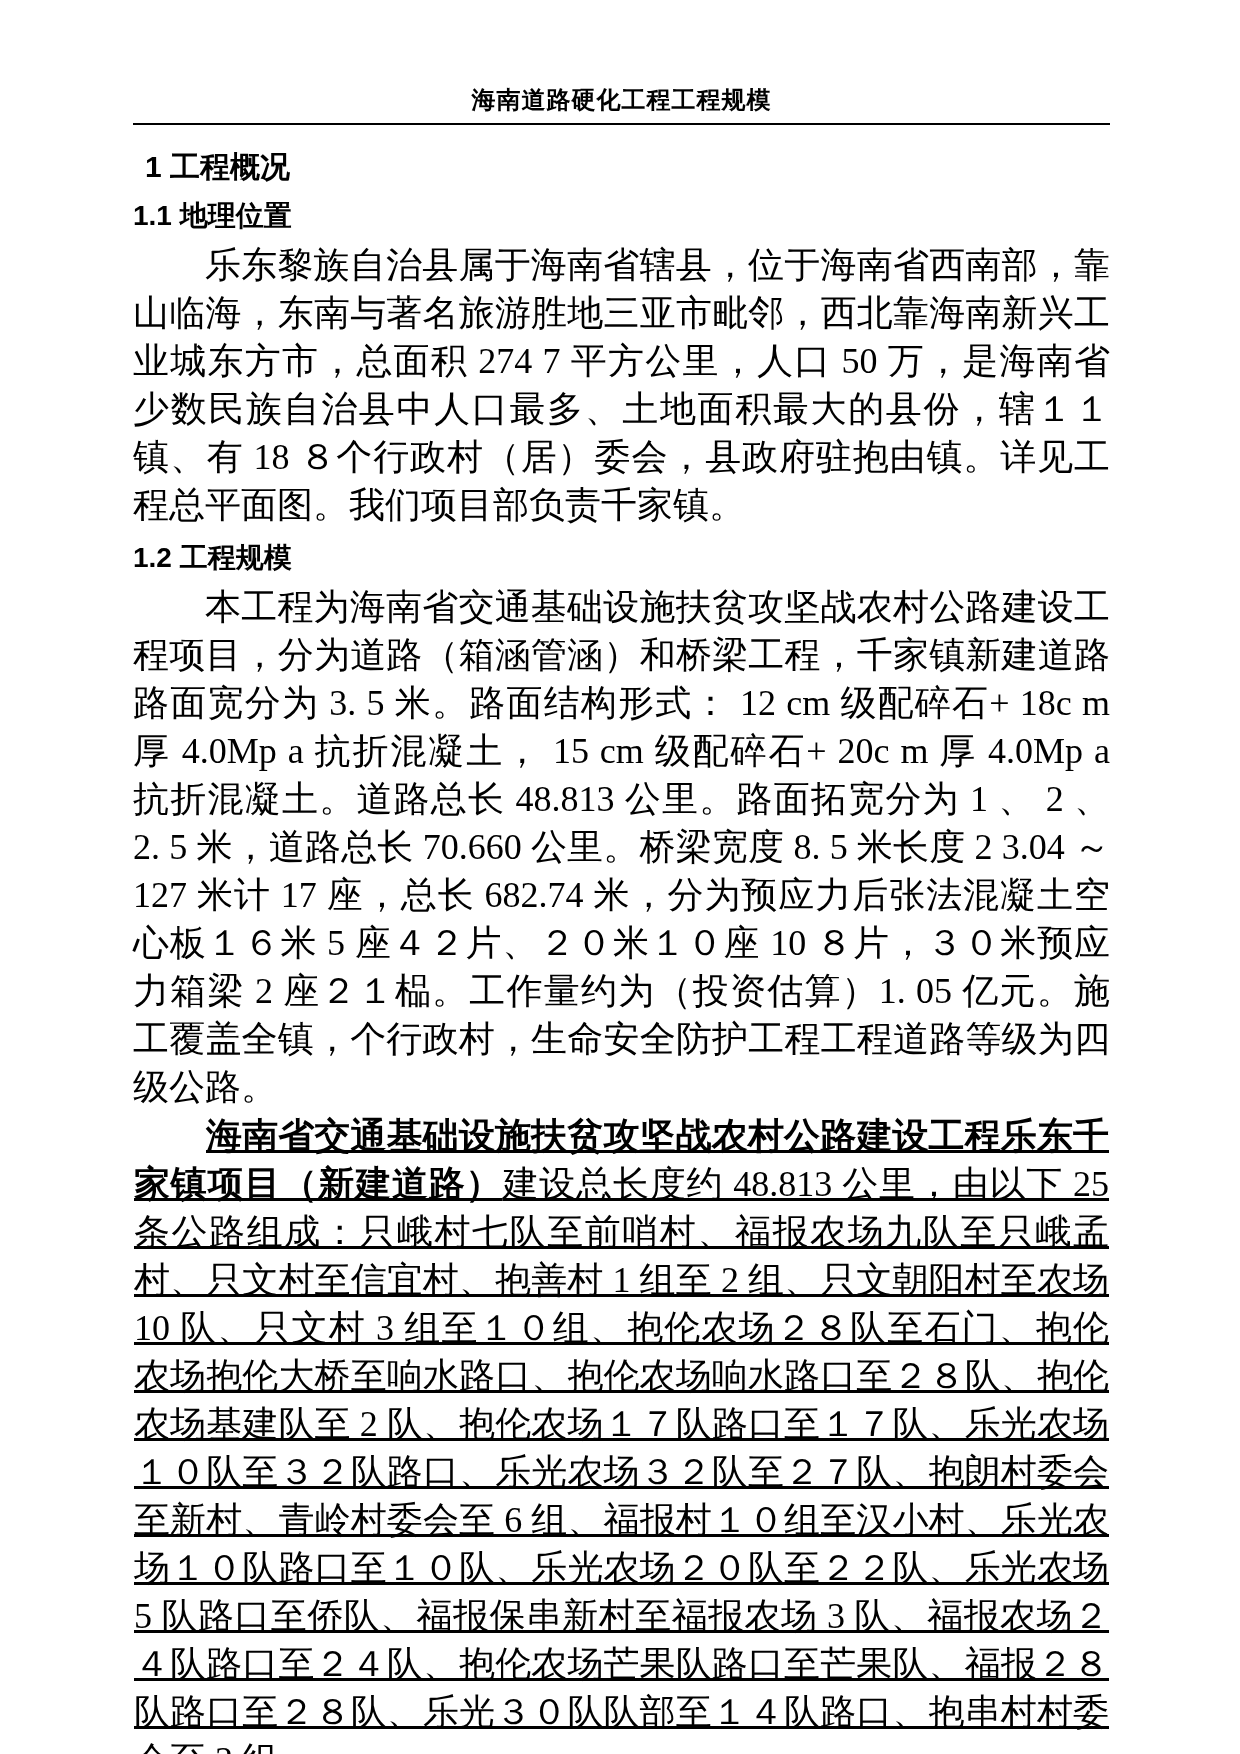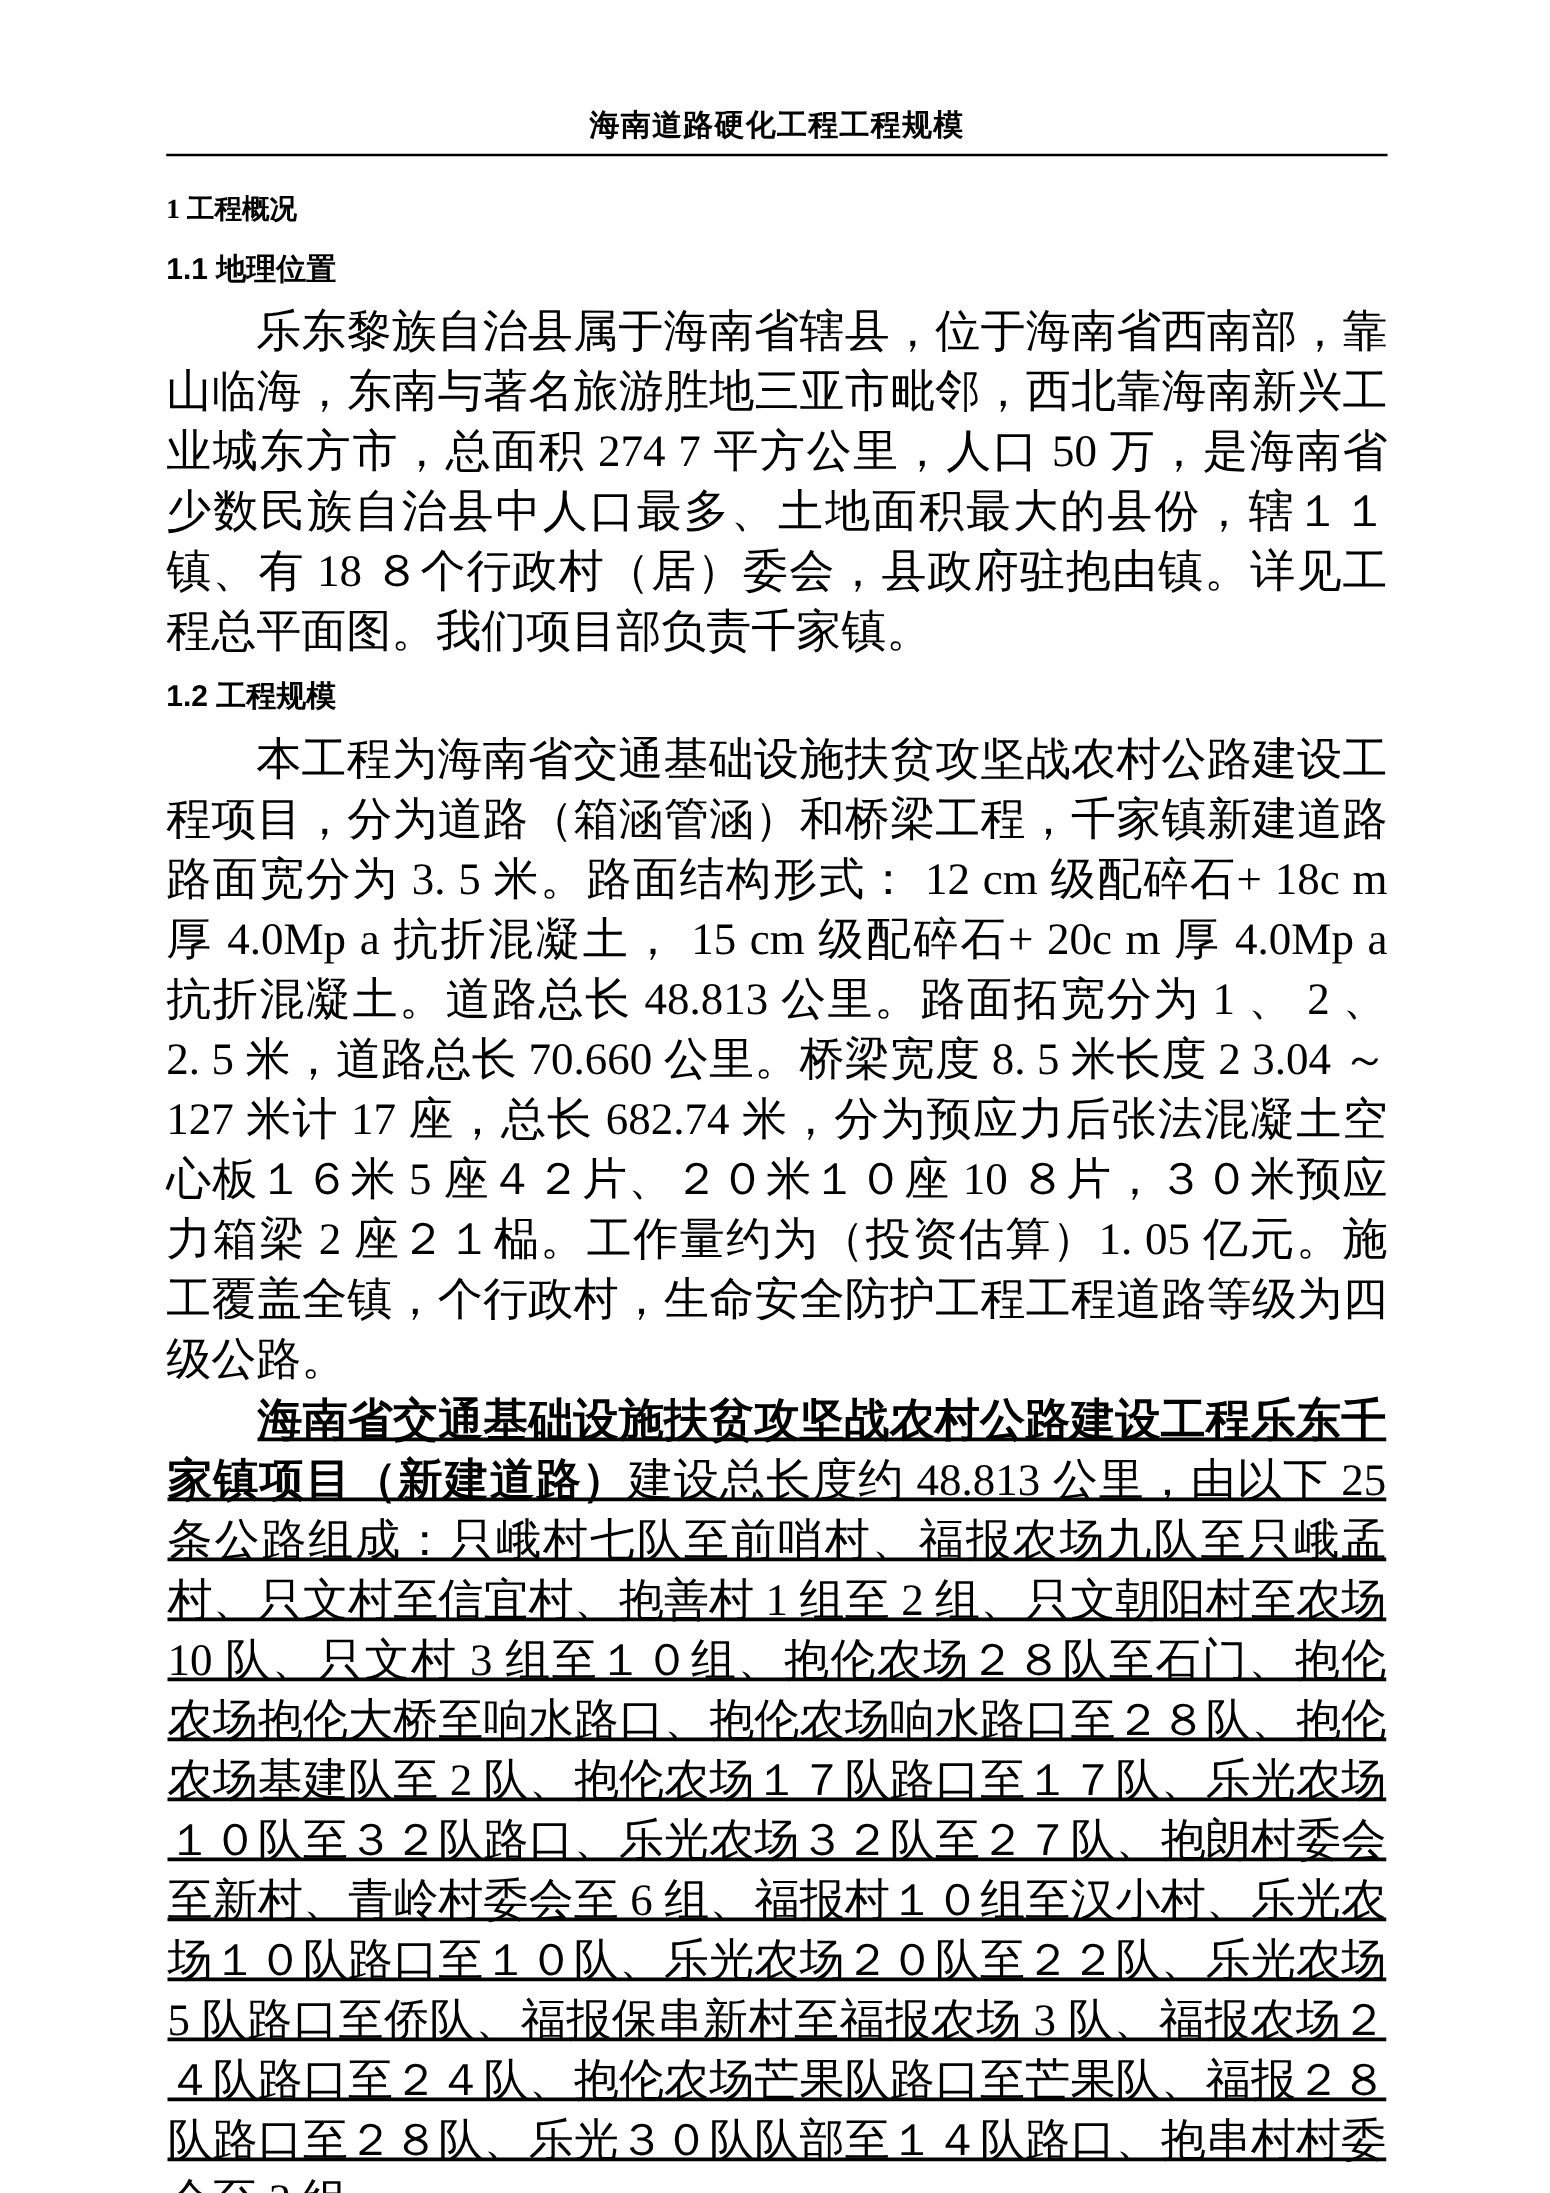--- a/index.html
+++ b/index.html
@@ -27,29 +27,29 @@
     border-bottom: 2px solid #000000;
     font-family: "Liberation Serif", "DejaVu Serif", serif;
   }
   .doc-header .hdr-left {
     letter-spacing: 1px;
   }
   .doc-header .hdr-right {
     letter-spacing: 1px;
   }
   h1.sec-title {
-    font-family: Liberation Serif, serif;
-    font-size: 22px;
+    font-family: Liberation Sans, sans-serif;
+    font-size: 30px;
     font-weight: 700;
     line-height: 40px;
-    margin: 22px 0 0 0;
+    margin: 22px 0 0 12px;
   }
   h2.sec-title {
     font-family: "Liberation Sans", "DejaVu Sans", sans-serif;
-    font-size: 24px;
+    font-size: 28px;
     font-weight: 700;
     line-height: 40px;
     margin: 9px 0 0 0;
   }
   p.body-para {
     font-size: 36px;
     line-height: 48px;
     text-align: justify;
     text-indent: 2em;
     margin: 5px 0 0 0;

